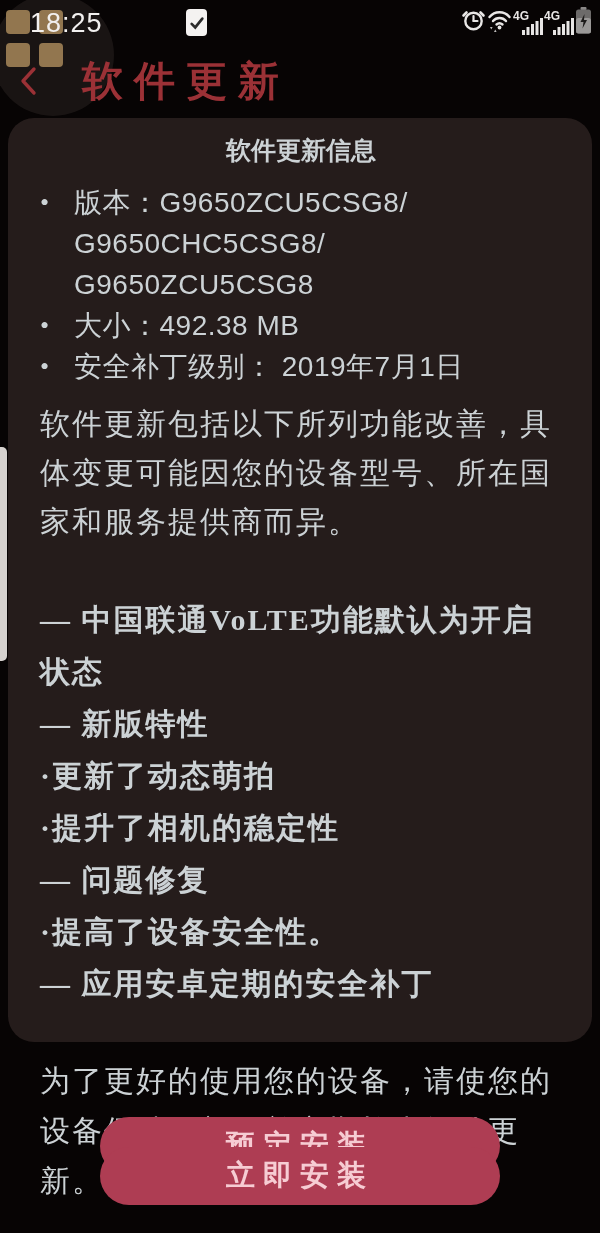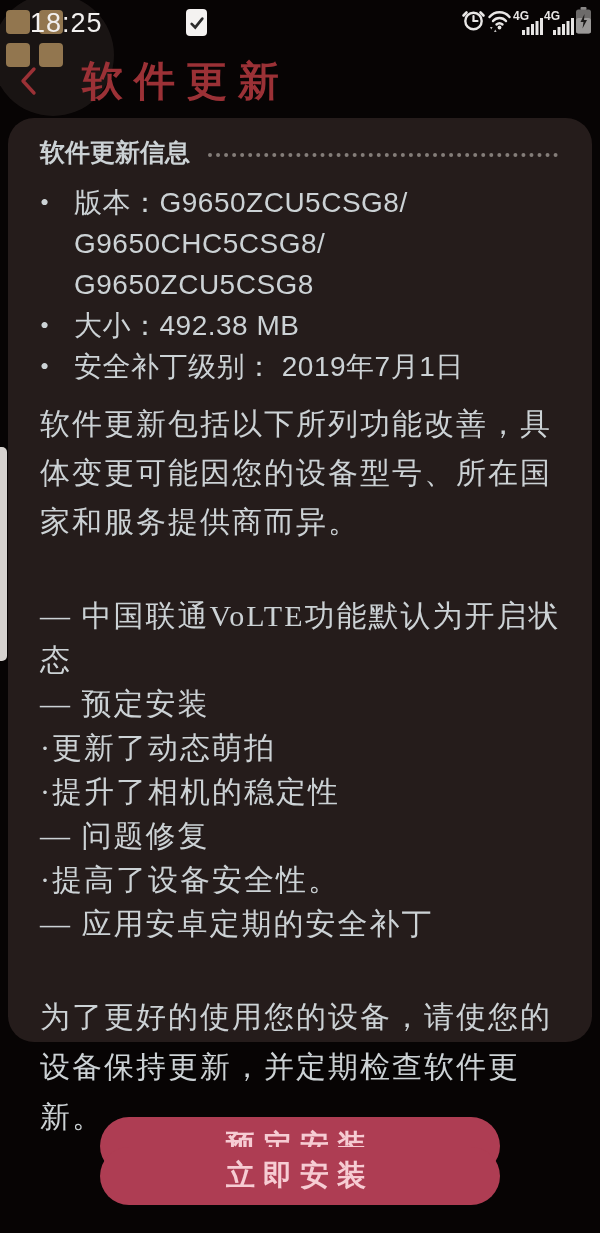--- a/index.html
+++ b/index.html
@@ -51,34 +51,34 @@
     font-size:41px; font-weight:bold; color:#9b3136;
     letter-spacing:11px; margin-left:26px;
   }
 
   
   .card {
     position:absolute; left:8px; top:118px; width:584px; height:924px;
     background:#251c1b; border-radius:26px;
     padding:12px 30px 0 32px;
   }
-  .sec-row { display:flex; align-items:center; margin-top:4px; height:36px; }
+  .sec-row { display:flex; align-items:center; margin-top:4px; height:36px;flex-direction:column; }
   .sec-title { font-size:25px; font-weight:bold; color:#ccd2d5; white-space:nowrap; }
   .dots { flex:1; border-top:4px dotted #847d79; height:0; margin:6px 4px 0 18px; }
   .collapse-btn { width:36px; height:30px; display:flex; align-items:center; justify-content:center; cursor:pointer; }
 
   .info-list { margin-top:12px; }
   .info-item { display:flex; font-size:28px; line-height:41px; color:#ccd2d5; }
   .info-bullet { width:34px; font-size:26px; }
   .info-text { white-space:pre-line; font-family:"Liberation Sans",sans-serif; letter-spacing:.5px; }
 
   .features-head { margin-top:26px; }
   .feat-intro { margin-top:12px; font-size:30px; line-height:49px; letter-spacing:2px; }
   .feat-list { margin-top:48px; }
-  .feat-line { font-size:30px; line-height:44px; letter-spacing:2px; }
+  .feat-line { font-size:30px; line-height:52px; letter-spacing:2px;font-weight:bold; }
   .feat-outro { margin-top:46px; font-size:30px; line-height:50px; letter-spacing:2px; }
 
   
   .pill-btn {
     position:absolute; left:100px; width:400px; height:58px;
     background:#ae3d53; border:none; border-radius:29px;
     color:#f6ccd3; font-size:29px; font-weight:bold; letter-spacing:8px;
     font-family:"Liberation Serif","DejaVu Serif",serif;
     display:flex; align-items:center; justify-content:center; cursor:pointer;
   }
@@ -191,21 +191,21 @@
       <span class="info-bullet">•</span>
       <span class="info-text">安全补丁级别： 2019年7月1日</span>
     </div>
   </div>
 
 
   <div class="feat-intro">软件更新包括以下所列功能改善，具体变更可能因您的设备型号、所在国家和服务提供商而异。</div>
 
   <div class="feat-list">
     <div class="feat-line">— 中国联通VoLTE功能默认为开启状态</div>
-    <div class="feat-line">— 预定安装</div>
+    <div class="feat-line">— 新版特性</div>
     <div class="feat-line">·更新了动态萌拍</div>
     <div class="feat-line">·提升了相机的稳定性</div>
     <div class="feat-line">— 问题修复</div>
     <div class="feat-line">·提高了设备安全性。</div>
     <div class="feat-line">— 应用安卓定期的安全补丁</div>
   </div>
 
   <div class="feat-outro">为了更好的使用您的设备，请使您的设备保持更新，并定期检查软件更新。</div>
 </div>
 

